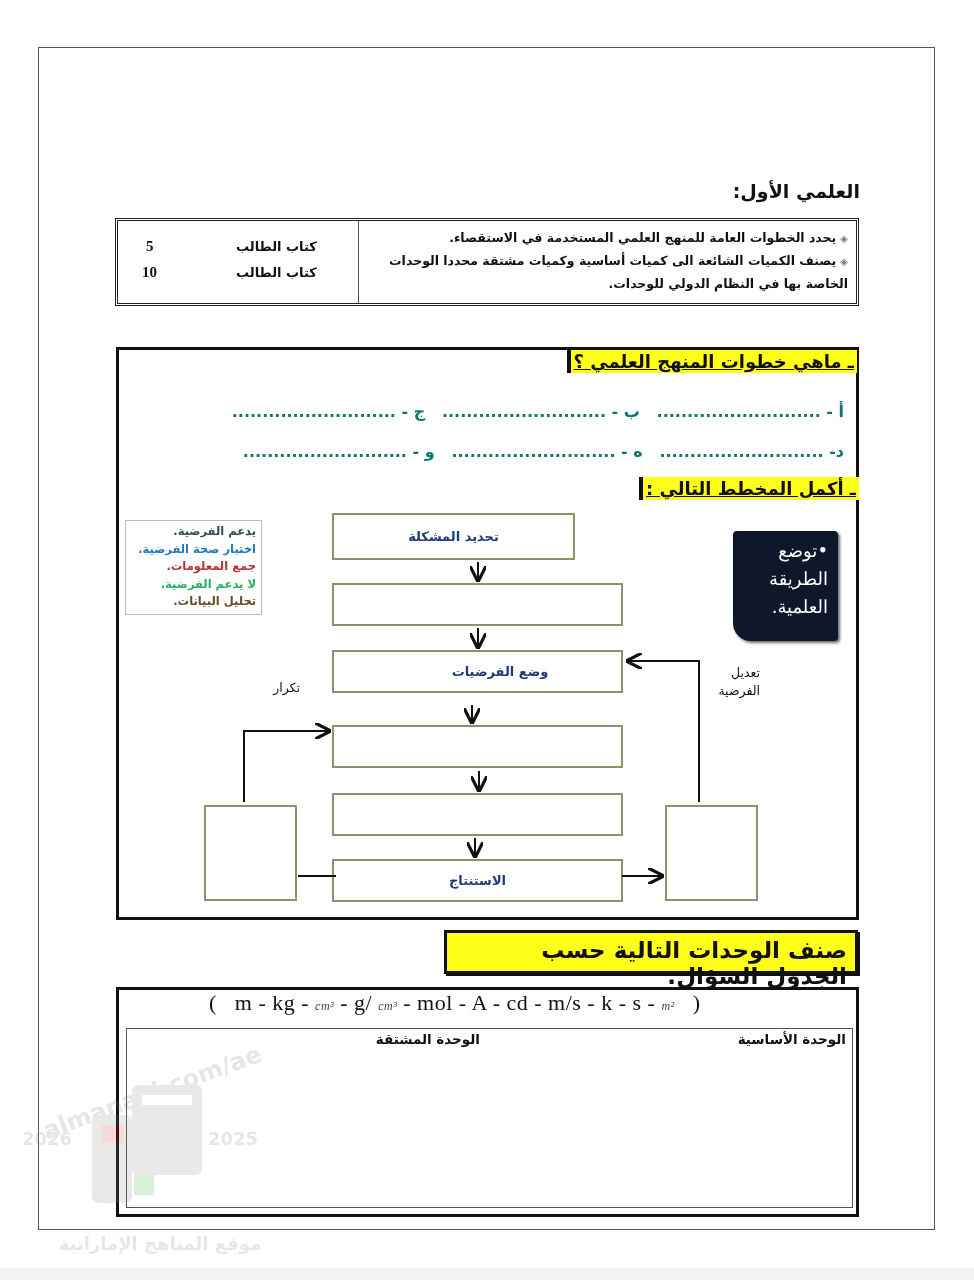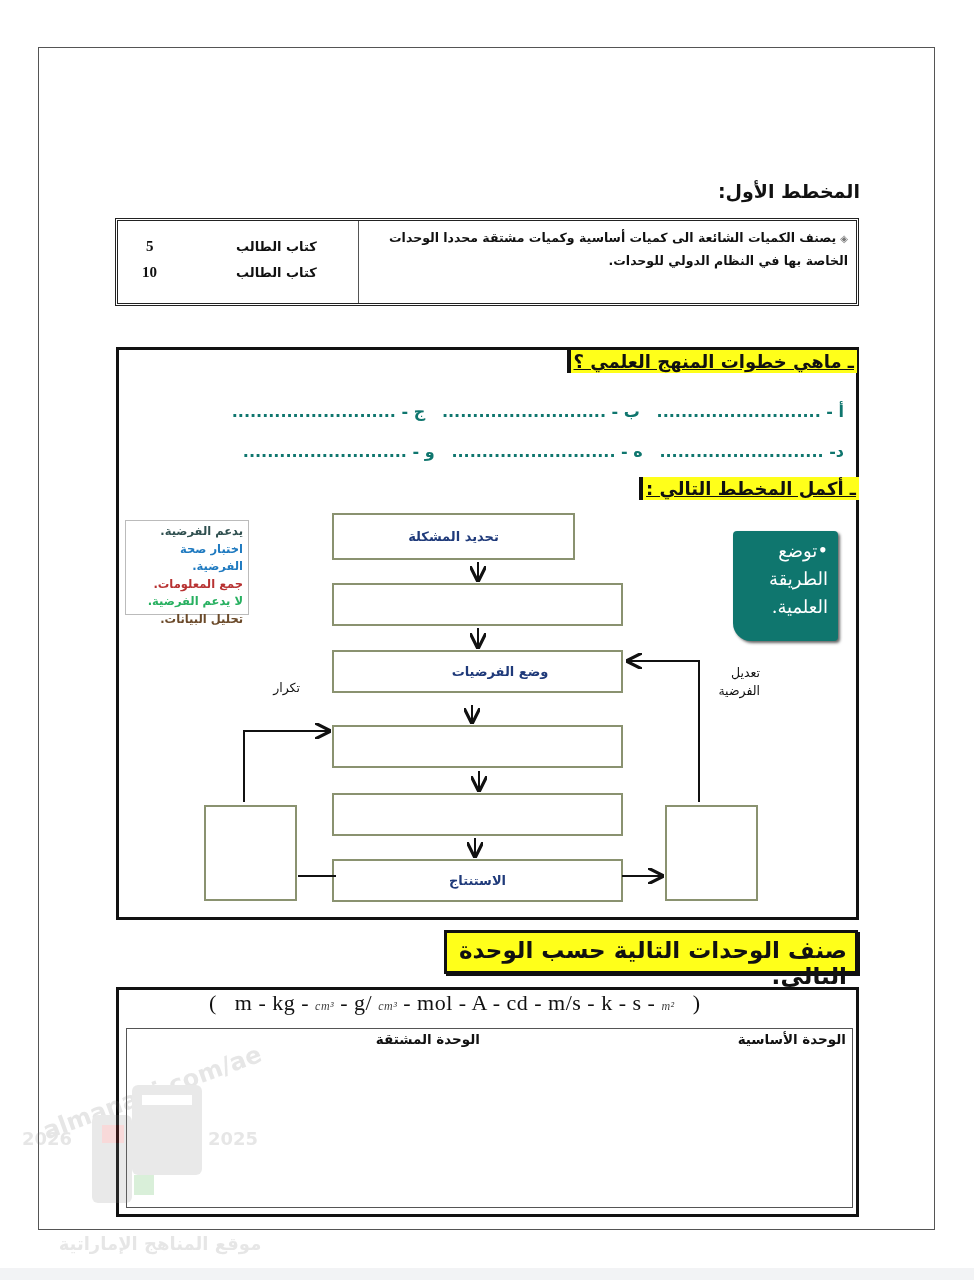--- a/index.html
+++ b/index.html
@@ -28,22 +28,22 @@
   
   .frame1 { left: 116px; top: 347px; width: 743px; height: 573px; border: 3px solid #111; box-sizing: border-box; }
   .hl { background: #ffff1a; font-weight: bold; color: #111; display: inline-block; padding: 1px 3px; text-decoration: underline; border-left: 4px solid #111; }
   .sub1 { right: 117px; top: 350px; font-size: 18px; }
   .sub2 { right: 115px; top: 477px; font-size: 18px; }
   .blank-row { font-size: 16px; font-weight: bold; color: #0f766e; white-space: nowrap; direction: rtl; }
   .blank-row span.dots { letter-spacing: 1px; }
 
   
   .fbox { position: absolute; border: 2px solid #8a9270; box-sizing: border-box; background: #fff; display: flex; align-items: center; justify-content: center; font-weight: bold; font-size: 13px; color: #1f3a7a; }
-  .legend { left: 125px; top: 520px; width: 124px; height: 95px; border: 1px solid #bbb; box-sizing: border-box; padding: 2px 5px; direction: rtl; font-size: 11.5px; font-weight: bold; line-height: 17.5px; }
-  .black-card { left: 733px; top: 531px; width: 105px; height: 110px; background: #0f766e; border-radius: 4px 4px 4px 18px; color: #fff; font-family: "DejaVu Serif", serif; font-size: 18px; line-height: 28px; text-align: right; direction: rtl; padding: 6px 10px; box-sizing: border-box; box-shadow: 2px 2px 3px #666; }
+  .legend { left: 125px; top: 520px; width: 137px; height: 95px; border: 1px solid #bbb; box-sizing: border-box; padding: 2px 5px; direction: rtl; font-size: 11.5px; font-weight: bold; line-height: 17.5px; }
+  .black-card { left: 733px; top: 531px; width: 105px; height: 110px; background: #0f172a; border-radius: 4px 4px 4px 18px; color: #fff; font-family: "DejaVu Serif", serif; font-size: 18px; line-height: 28px; text-align: right; direction: rtl; padding: 6px 10px; box-sizing: border-box; box-shadow: 2px 2px 3px #666; }
   .lbl-bold { font-weight: normal; font-size: 12.5px; color: #111; direction: rtl; text-align: right; }
 
   
   .sec2-head { left: 444px; top: 930px; width: 414px; height: 44px; background: #ffff1a; border: 3px solid #111; box-sizing: border-box; font-size: 23px; font-weight: bold; color: #111; direction: rtl; text-align: right; padding: 4px 8px; box-shadow: 2px 2px 0 #111; }
 
   
   .units-frame { left: 116px; top: 987px; width: 743px; height: 230px; border: 3px solid #111; box-sizing: border-box; }
   .units-inner { position: absolute; left: 7px; right: 3px; top: 38px; bottom: 6px; border: 1px solid #555; }
   .units-line { position: absolute; left: 90px; top: 0; font-family: "Liberation Serif", serif; font-size: 22px; color: #111; white-space: nowrap; letter-spacing: 0.5px; }
   .units-line .small { font-style: italic; font-size: 12px; color: #444; }
@@ -51,25 +51,26 @@
 
   
   .watermark { left: 10px; top: 1040px; width: 290px; height: 230px; opacity: 0.18; pointer-events: none; }
 </style>
 </head>
 <body>
 
 <div class="bottom-strip"></div>
 <div class="page-border"></div>
 
-<div class="abs q-title rtl">المخطط الأول:</div>
+<div class="abs q-title rtl">العلمي الأول:</div>
 
 <div class="abs obj-table">
   <div class="obj-divider"></div>
   <div class="obj-text">
+    <div><span class="diamond">◈</span><span>يحدد الخطوات العامة للمنهج العلمي المستخدمة في الاستقصاء.</span></div>
     <div><span class="diamond">◈</span><span>يصنف الكميات الشائعة الى كميات أساسية وكميات مشتقة محددا الوحدات الخاصة بها في النظام الدولي للوحدات.</span></div>
   </div>
   <div class="obj-ref" style="left:118px; top:18px;">كتاب الطالب</div>
   <div class="obj-num" style="left:28px; top:17px;">5</div>
   <div class="obj-ref" style="left:118px; top:44px;">كتاب الطالب</div>
   <div class="obj-num" style="left:24px; top:43px;">10</div>
 </div>
 
 <div class="abs frame1"></div>
 
@@ -133,21 +134,21 @@
     <polyline points="699,802 699,661 628,661" marker-end="url(#ah)"></polyline>
 
     <line x1="298" y1="876" x2="336" y2="876"></line>
     <line x1="622" y1="876" x2="662" y2="876" marker-end="url(#ah)"></line>
   </g>
 </svg>
 
 <div class="abs lbl-bold" style="left:240px; top:680px; width:60px;">تكرار</div>
 <div class="abs lbl-bold" style="left:700px; top:664px; width:60px; line-height:18px;">تعديل الفرضية</div>
 
-<div class="abs sec2-head">صنف الوحدات التالية حسب الوحدة التالي:</div>
+<div class="abs sec2-head">صنف الوحدات التالية حسب الجدول السؤال:</div>
 
 <div class="abs units-frame">
   <div class="units-line" id="units-line">(&nbsp;&nbsp;&nbsp;<span>m</span> - <span>kg</span> - <span class="small">cm³</span> - <span>g/ <span class="small">cm³</span></span> - <span>mol</span> - <span>A</span> - <span>cd</span> - <span>m/s</span> - <span>k</span> - <span>s</span> - <span class="small">m²</span>&nbsp;&nbsp;&nbsp;)</div>
   <div class="units-inner">
     <div class="col-head" style="right:6px;">الوحدة الأساسية</div>
     <div class="col-head" style="right:372px;">الوحدة المشتقة</div>
   </div>
 </div>
 
 <svg class="abs watermark" viewBox="0 0 290 230">

